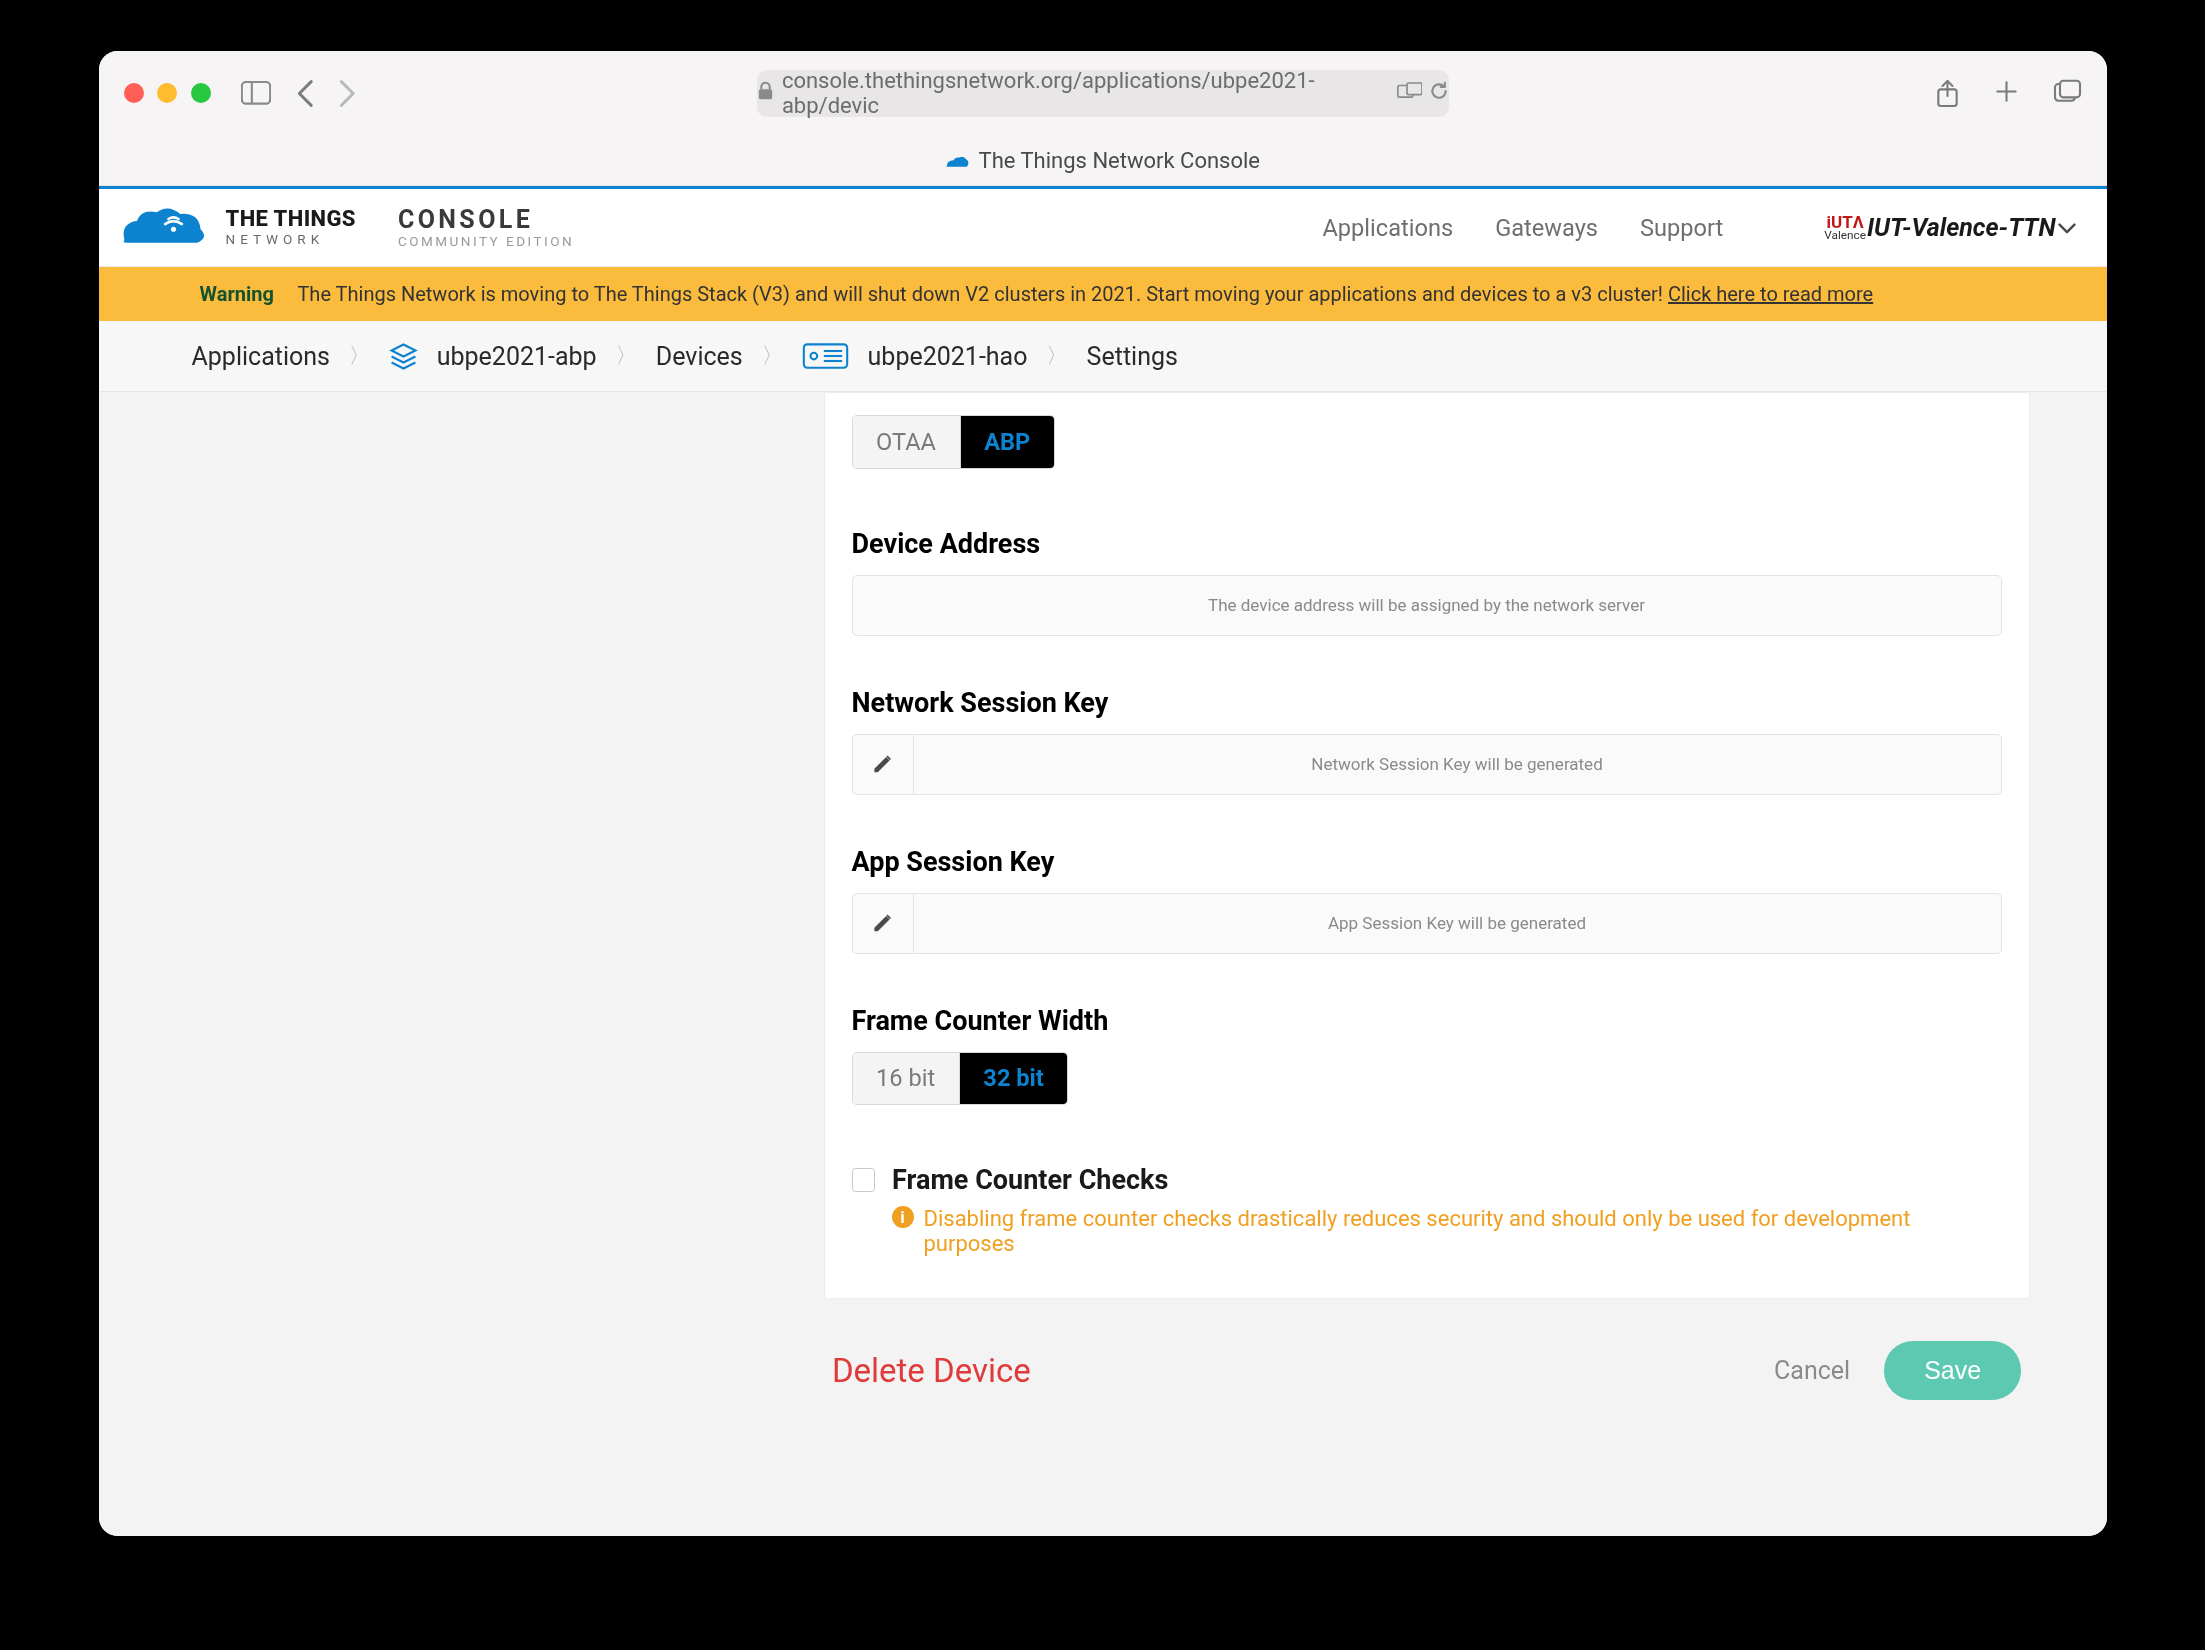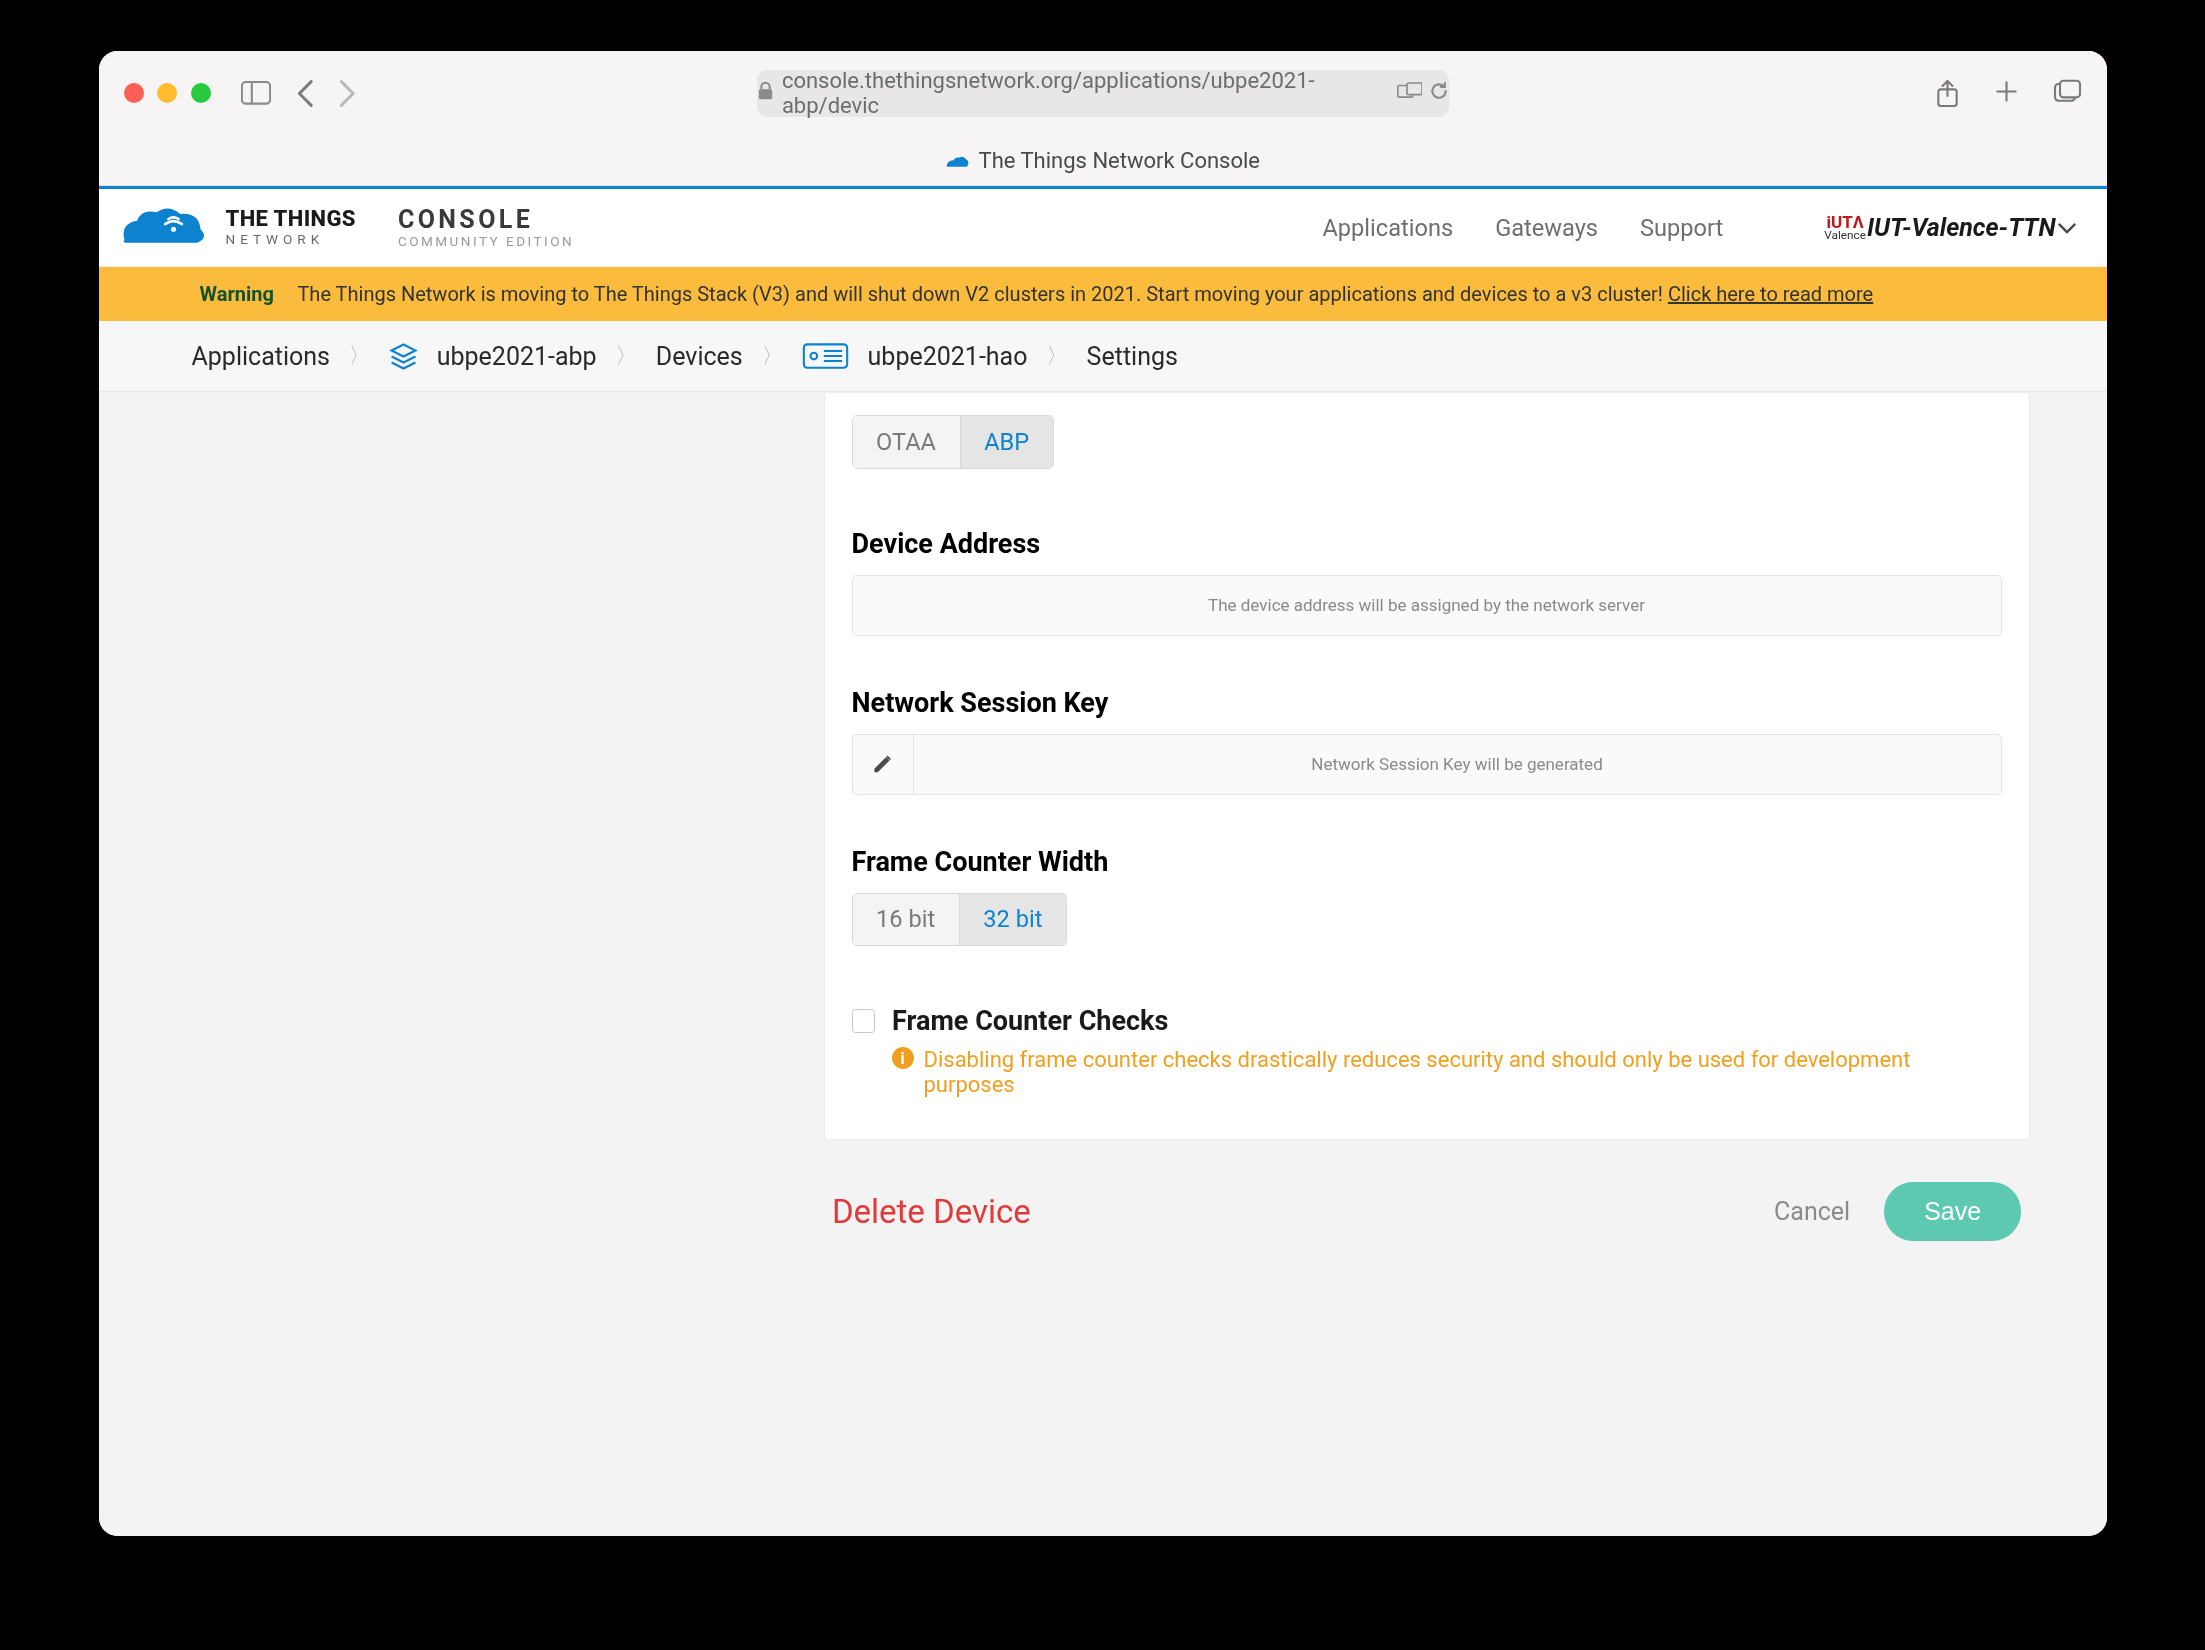--- a/index.html
+++ b/index.html
@@ -155,21 +155,21 @@
   }
   .segmented .seg {
     padding: 11.8px 23.6px;
     font-size:23.6px;
     color:#7a7a7a;
     background:#f4f4f4;
     cursor:pointer;
     border-right:0.8px solid #d8d8d8;
   }
   .segmented .seg:last-child { border-right:none;}
-  .segmented .seg.active { background:#e5e5e5; color:#0d83d0; }
+  .segmented .seg.active { background:#000000; color:#0d83d0;font-weight:bold; }
 
   .field-group { margin-top: 51px; }
   .field-group.first { margin-top: 59px; }
   .field-label { font-weight:700; font-size:27px; color:#000000; margin-bottom:15px; }
   .readonly-box {
     border:0.8px solid #e3e3e3;
     background:#fafafa;
     border-radius:5px;
     height:61px;
     display:flex;
@@ -401,20 +401,32 @@
           <div class="pencil-btn">
             <svg width="23.6" height="23.6" viewBox="0 0 28 28">
                 <path d="M4 24 L4 20 L18 6 L22 10 L8 24 Z" fill="#4a4a4a"></path>
                 <path d="M19 5 L23 9" stroke="#4a4a4a" stroke-width="2"></path>
               </svg>
           </div>
           <div class="readonly-box">Network Session Key will be generated</div>
         </div>
       </div>
 
+      <div class="field-group">
+        <div class="field-label">App Session Key</div>
+        <div class="key-row">
+          <div class="pencil-btn">
+            <svg width="23.6" height="23.6" viewBox="0 0 28 28">
+                <path d="M4 24 L4 20 L18 6 L22 10 L8 24 Z" fill="#4a4a4a"></path>
+                <path d="M19 5 L23 9" stroke="#4a4a4a" stroke-width="2"></path>
+              </svg>
+          </div>
+          <div class="readonly-box">App Session Key will be generated</div>
+        </div>
+      </div>
 
       <div class="field-group">
         <div class="field-label">Frame Counter Width</div>
         <div class="segmented">
           <div class="seg">16 bit</div>
           <div class="seg active">32 bit</div>
         </div>
       </div>
 
       <div class="checkbox-row">

